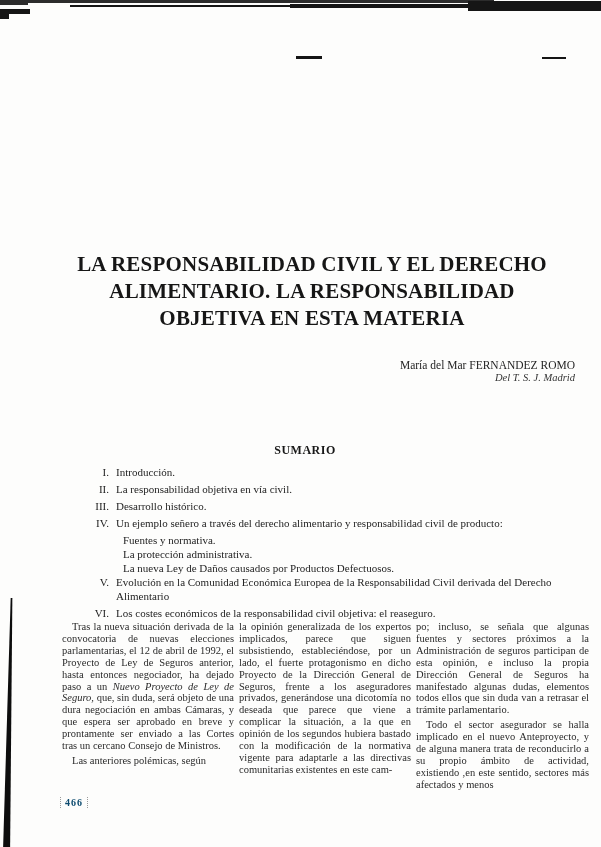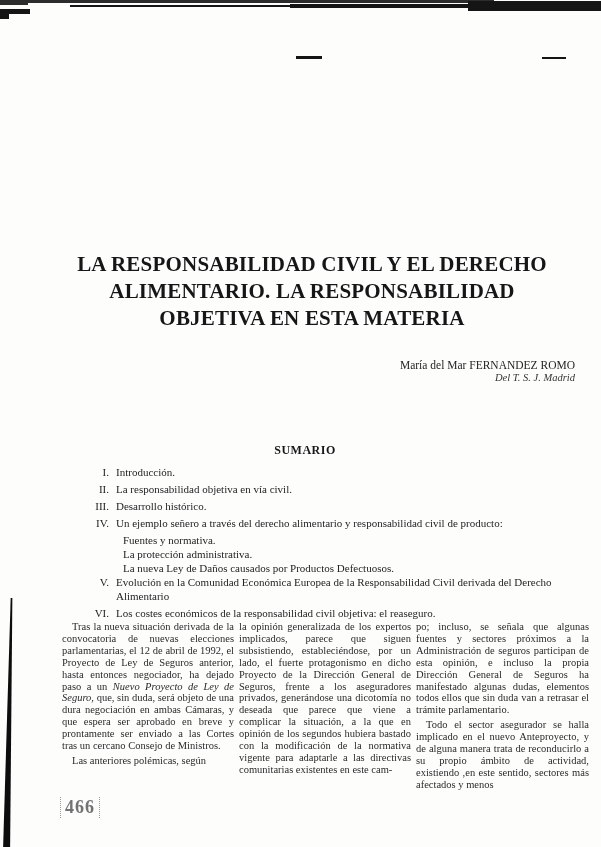--- a/index.html
+++ b/index.html
@@ -81,21 +81,21 @@
   .col-1 { width: 172px; margin-right: 5px; }
   .col-2 { width: 172px; margin-right: 5px; }
   .col-3 { width: 173px; }
   .body-col p { text-indent: 10px; }
   .body-col p + p { margin-top: 3px; }
   .italic { font-style: italic; }
 
   
   .page-number {
     position: absolute; left: 60px; top: 797px;
-    font-size: 18px; font-weight: bold; color: #737373;
+    font-size: 10px; font-weight: bold; color: #0c4a6e;
     letter-spacing: 1px; padding: 0 4px;
     border-left: 1px dotted #9a9a9a; border-right: 1px dotted #9a9a9a;
   }
 </style>
 </head>
 <body>
 
 <div class="page">
 
   <div class="rule top-rule-thin"></div>

